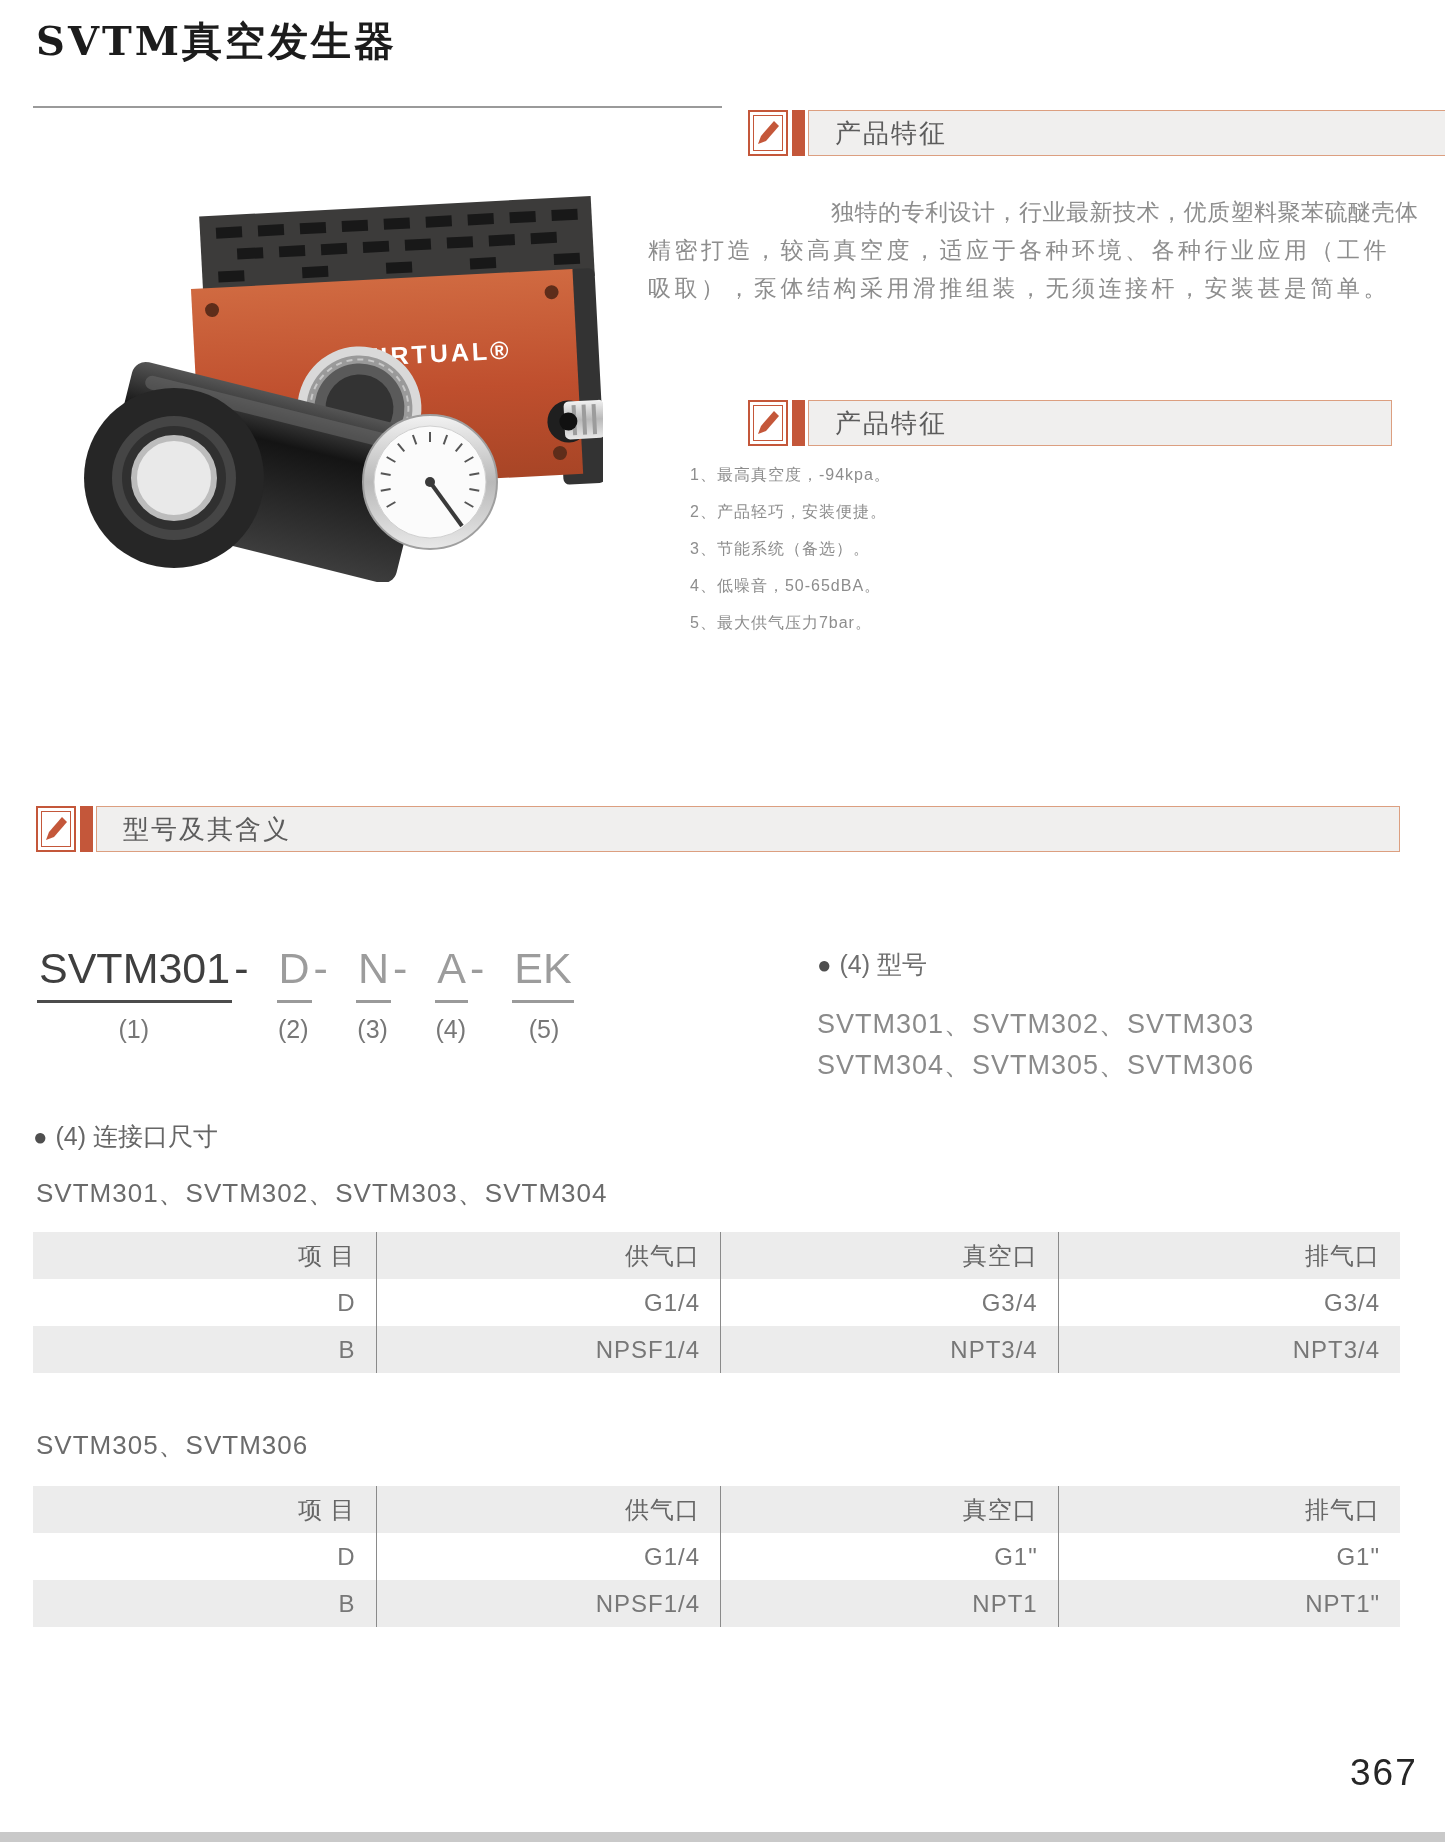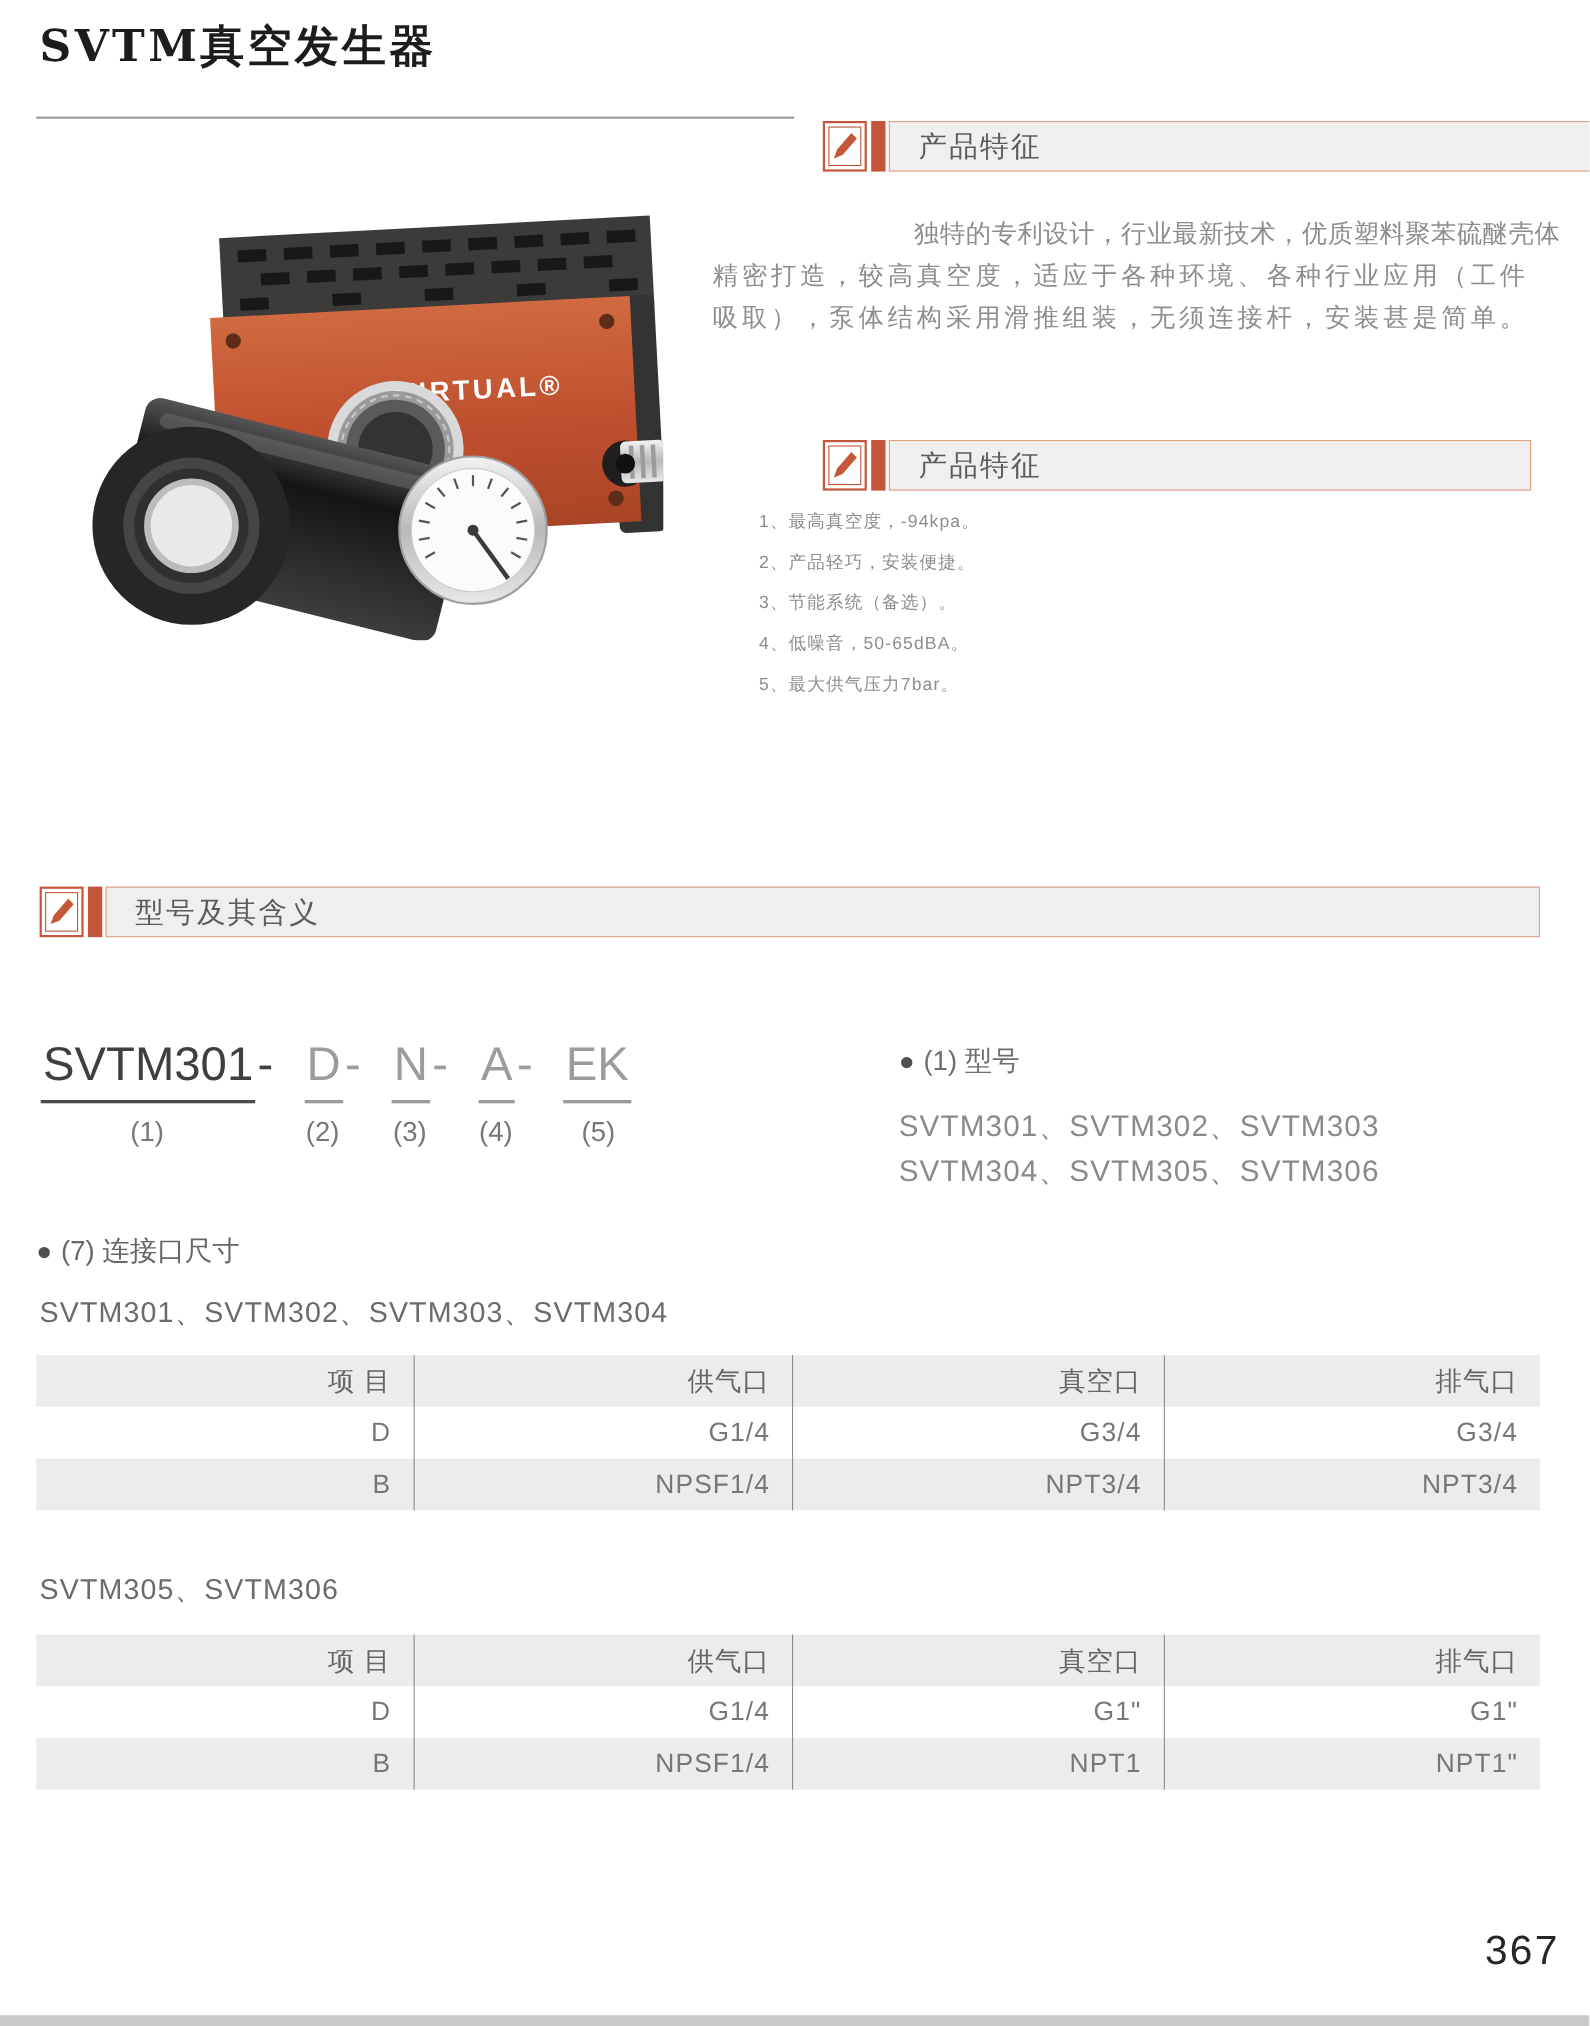--- a/index.html
+++ b/index.html
@@ -278,29 +278,29 @@
   <div class="seg last">
     <div class="seg-row">
         <span class="code">EK</span>
         <span class="dash"></span>
       </div>
     <div class="seg-label">(5)</div>
   </div>
 </div>
 
 <div class="bullet-line" id="type-heading">
-  <span class="dot">●</span><span>(1) 型号</span>
+  <span class="dot">●</span><span>(4) 型号</span>
 </div>
 <div id="type-lines">
   <div>SVTM301、SVTM302、SVTM303</div>
   <div>SVTM304、SVTM305、SVTM306</div>
 </div>
 
 <div class="bullet-line" id="ports-heading">
-  <span class="dot">●</span><span>(7) 连接口尺寸</span>
+  <span class="dot">●</span><span>(4) 连接口尺寸</span>
 </div>
 
 <div class="table-caption" id="t1-caption">SVTM301、SVTM302、SVTM303、SVTM304</div>
 <table class="ports-table" id="table1">
   <colgroup>
       <col style="width:25.1%">
       <col style="width:25.2%">
       <col style="width:24.7%">
       <col style="width:25%">
     </colgroup>

